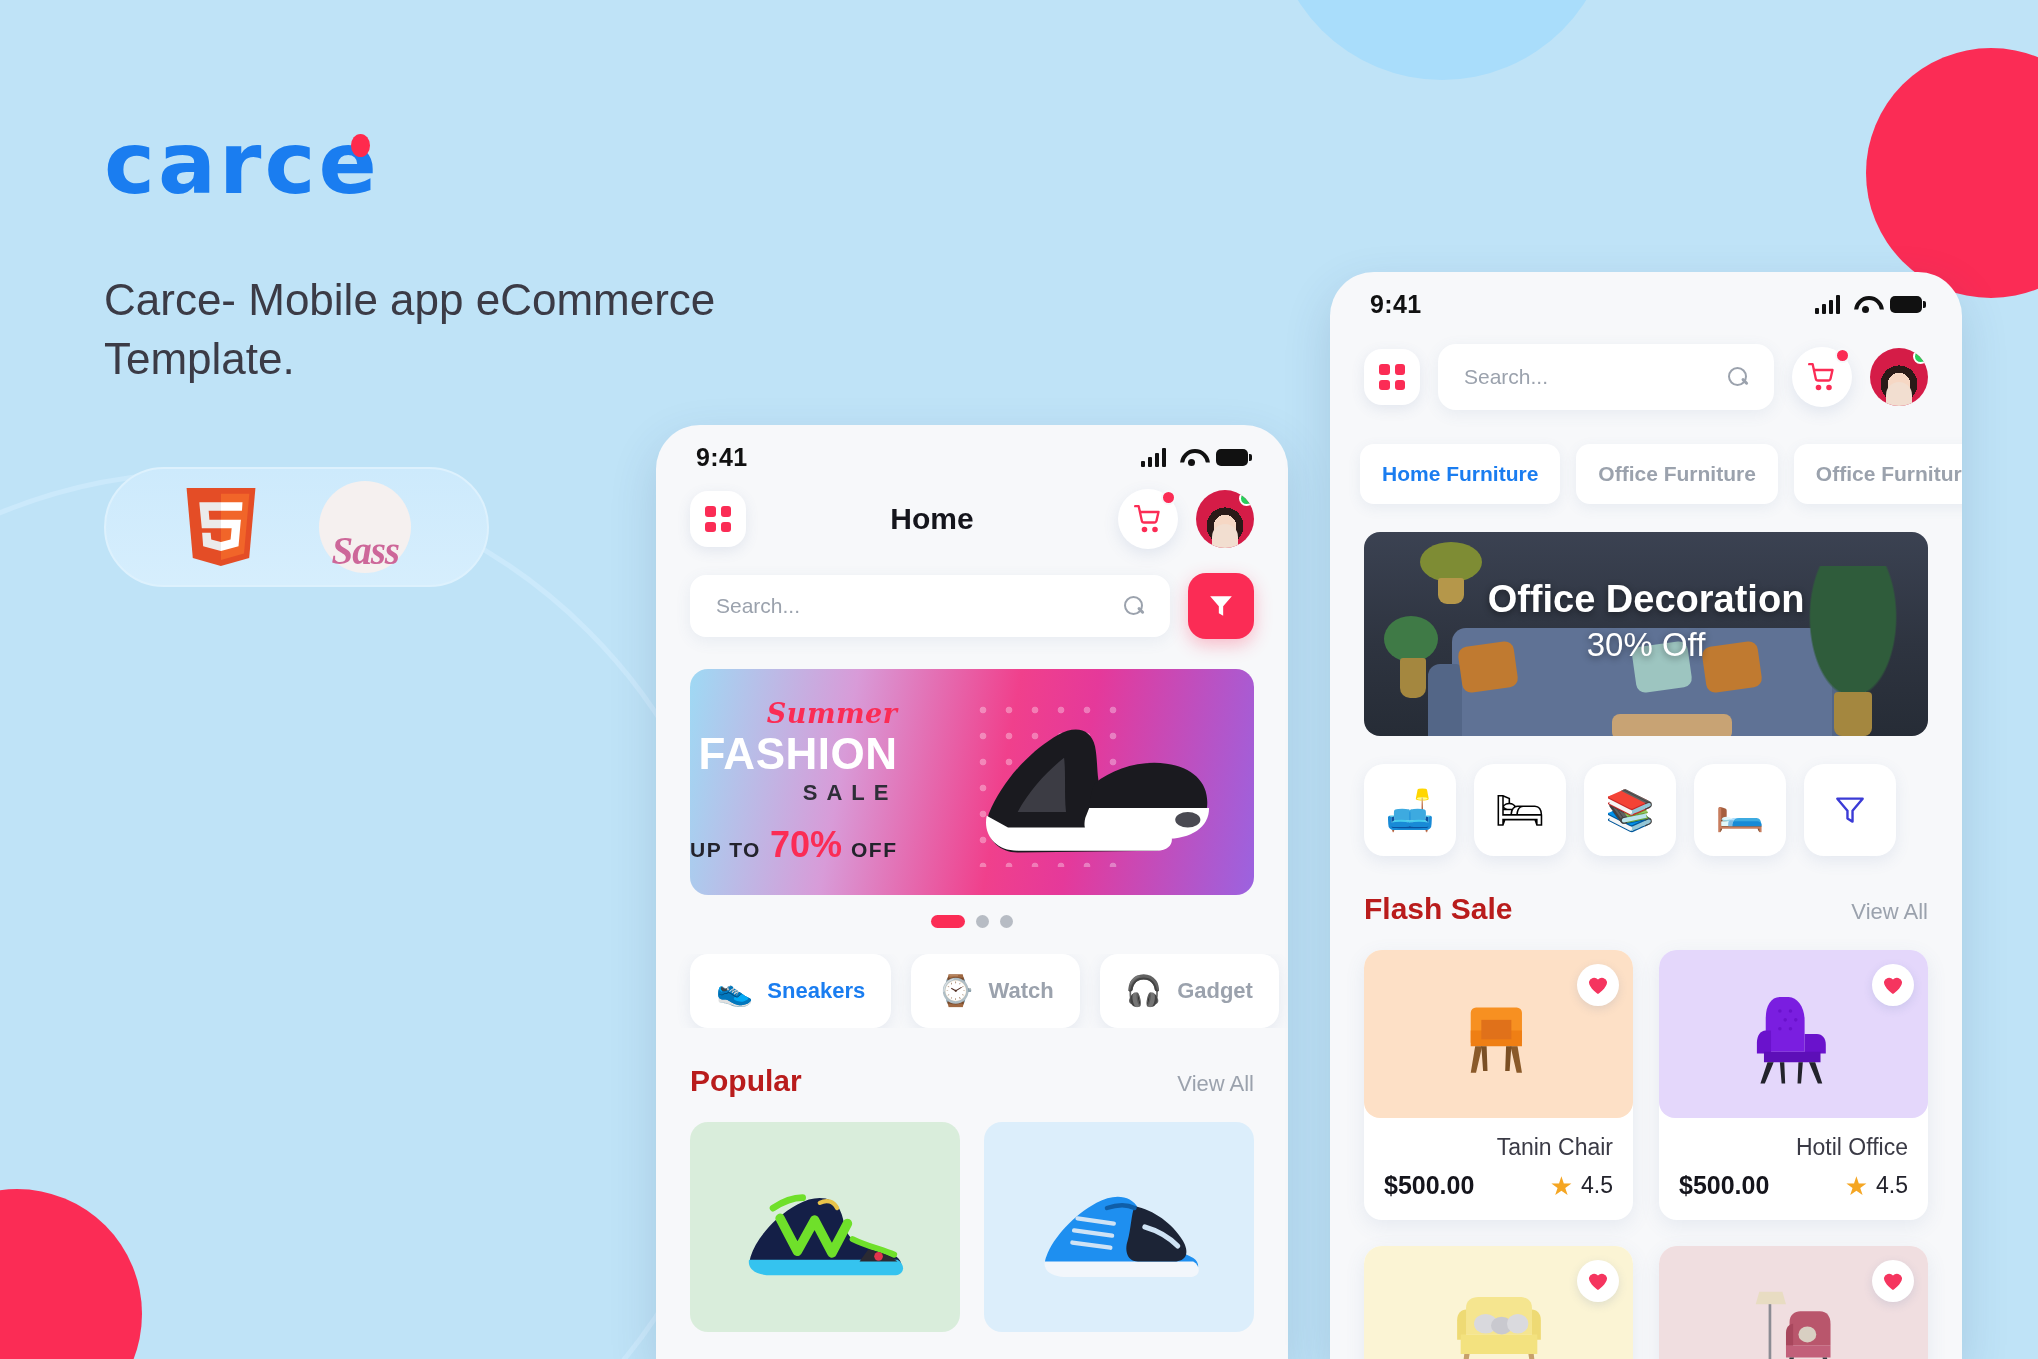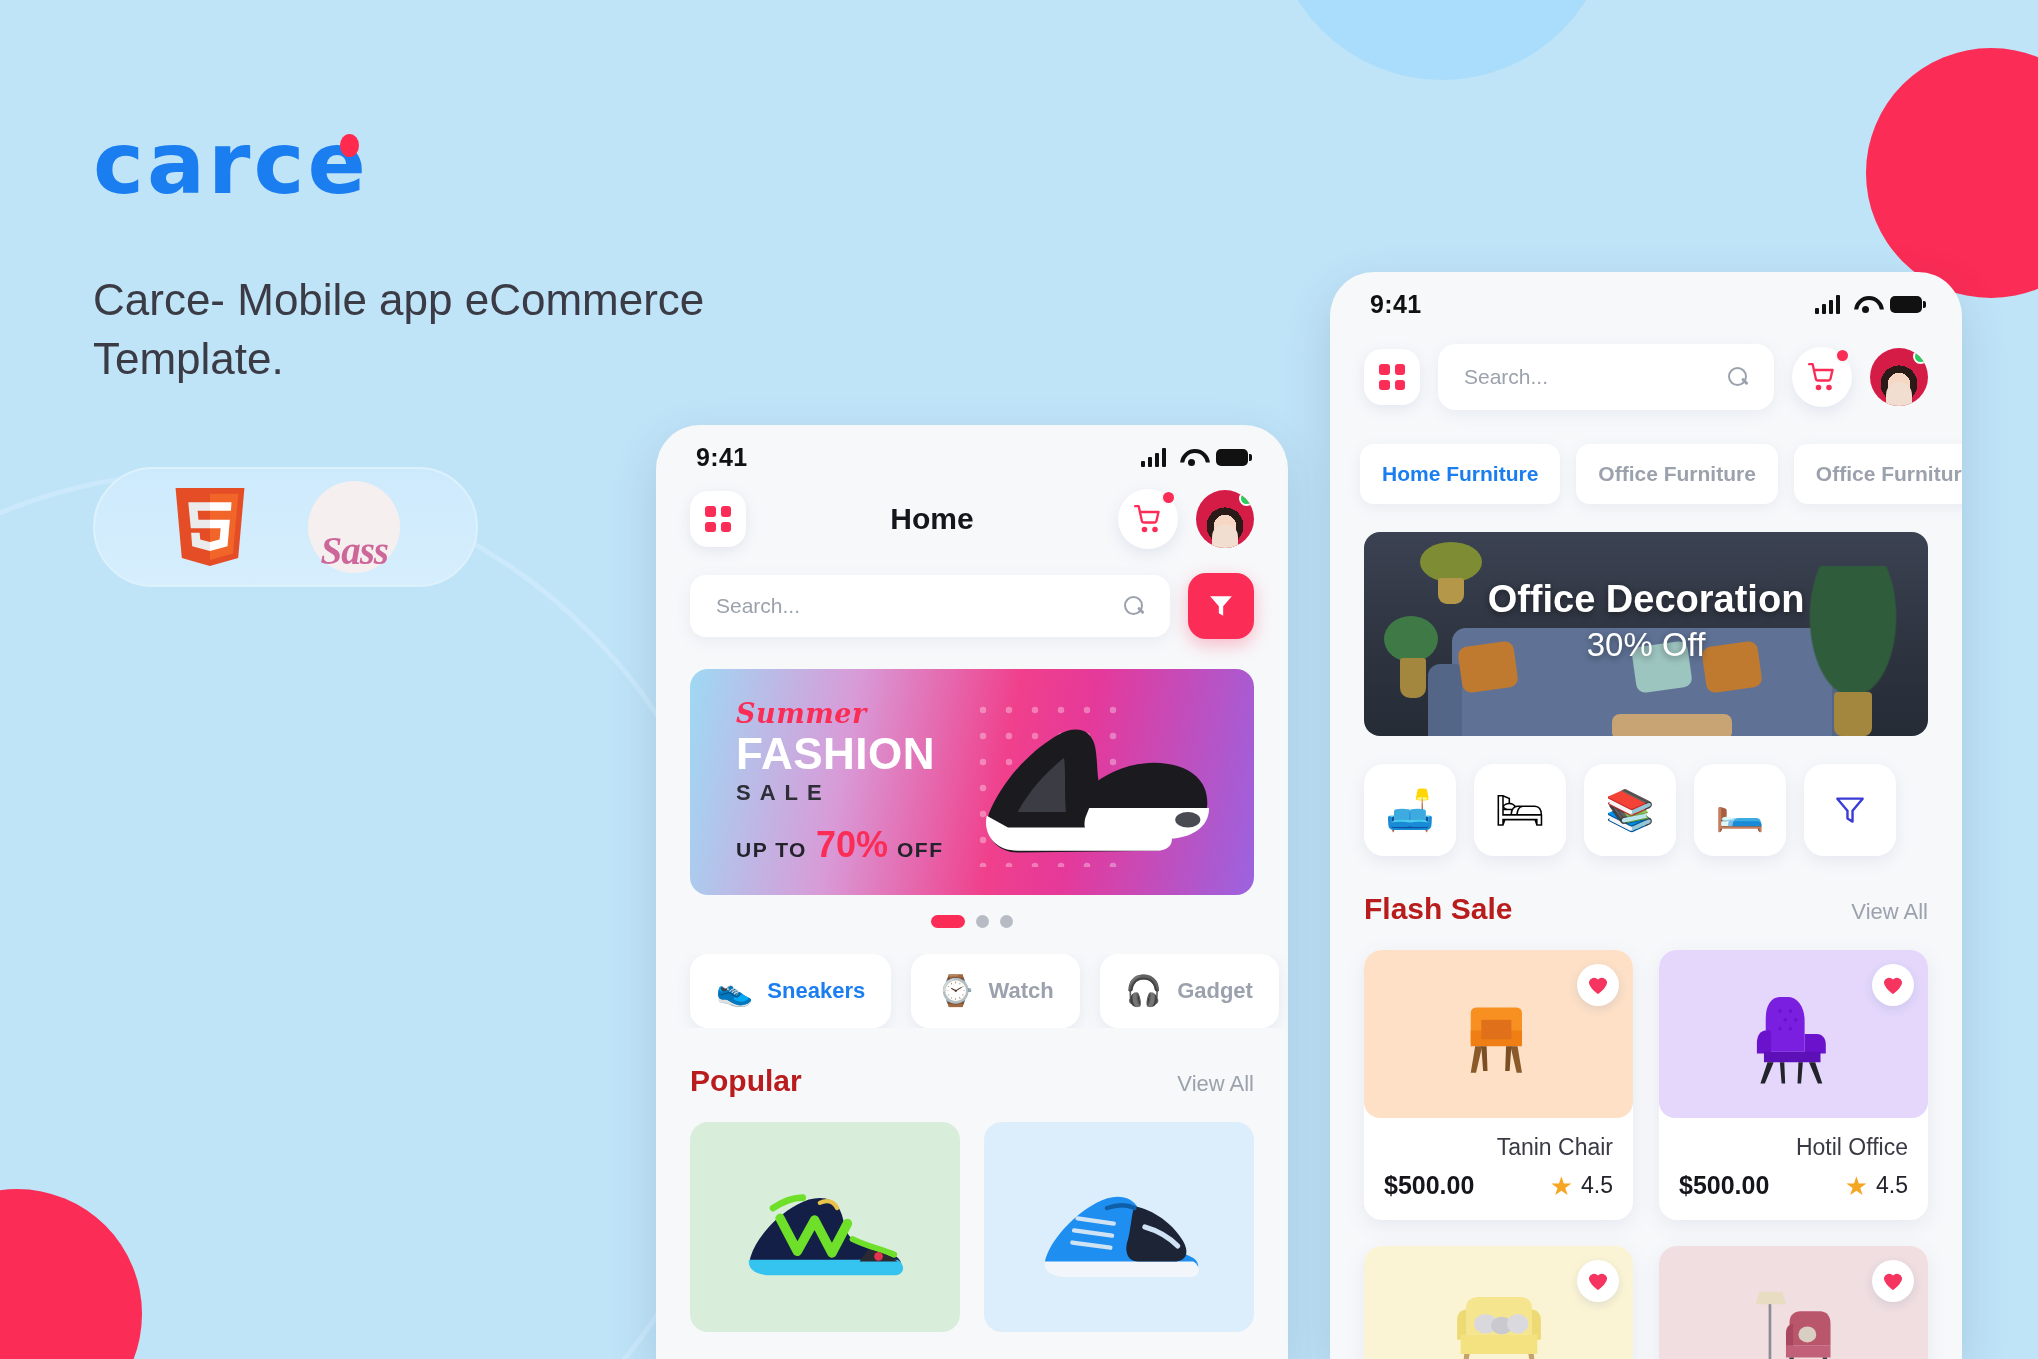--- a/index.html
+++ b/index.html
@@ -45,21 +45,21 @@
   .wm-2 { left: 1010px; top: 1010px; font-size: 470px; }
   .wm-3 { left: 1345px; top: 1010px; font-size: 470px; }
   .wm-4 { left: 1690px; top: 1010px; font-size: 470px; }
   .wm-dot {
     position: absolute; left: 1430px; top: 1135px;
     width: 108px; height: 108px; border-radius: 50%;
     background: #fbdde4;
   }
 
   
-  .left-col { position: absolute; left: 93px; top: 120px; width: 780px; z-index: 5; }
+  .left-col { position: absolute; left: 104px; top: 120px; width: 780px; z-index: 5; }
 
   .logo { display: flex; align-items: flex-start; position: relative; }
   .logo-text {
     font-size: 86px; font-weight: 700; color: #1a7df0;
     letter-spacing: 3px; line-height: 1;
     font-family: "DejaVu Sans", sans-serif;
   }
   .logo-dot {
     position: absolute; left: 247px; top: 14px;
     width: 19px; height: 23px; border-radius: 50%;
@@ -194,21 +194,21 @@
     background: linear-gradient(100deg, #9fd9f4 0%, #d89bd8 28%, #f0408c 55%, #e5399a 68%, #9b63e0 100%);
     position: relative; overflow: hidden;
     display: flex; align-items: center;
   }
   .promo-dots {
     position: absolute; left: 280px; top: 28px;
     width: 160px; height: 170px;
     background-image: radial-gradient(circle, rgba(255,255,255,.33) 3.3px, transparent 3.6px);
     background-size: 26px 26px;
   }
-  .promo-text { padding-left: 46px; position: relative; z-index: 2; }
+  .promo-text { position: relative; z-index: 2; text-align: right; }
   .promo-summer {
     font-family: "DejaVu Serif", serif; font-style: italic; font-weight: 700;
     font-size: 27px; color: #fb2c55; letter-spacing: .5px;
   }
   .promo-fashion {
     font-size: 44px; font-weight: 700; color: #fff; letter-spacing: .5px; line-height: 1.12;
   }
   .promo-sale { font-size: 22px; font-weight: 600; color: #2e2e38; letter-spacing: 9px; margin-top: 2px; }
   .promo-off { margin-top: 18px; font-size: 21px; font-weight: 600; color: #23232c; letter-spacing: 1.5px; display:flex; align-items:baseline; gap:9px;}
   .promo-70 { font-size: 36px; font-weight: 700; color: #fb2c55; letter-spacing: 0; }

